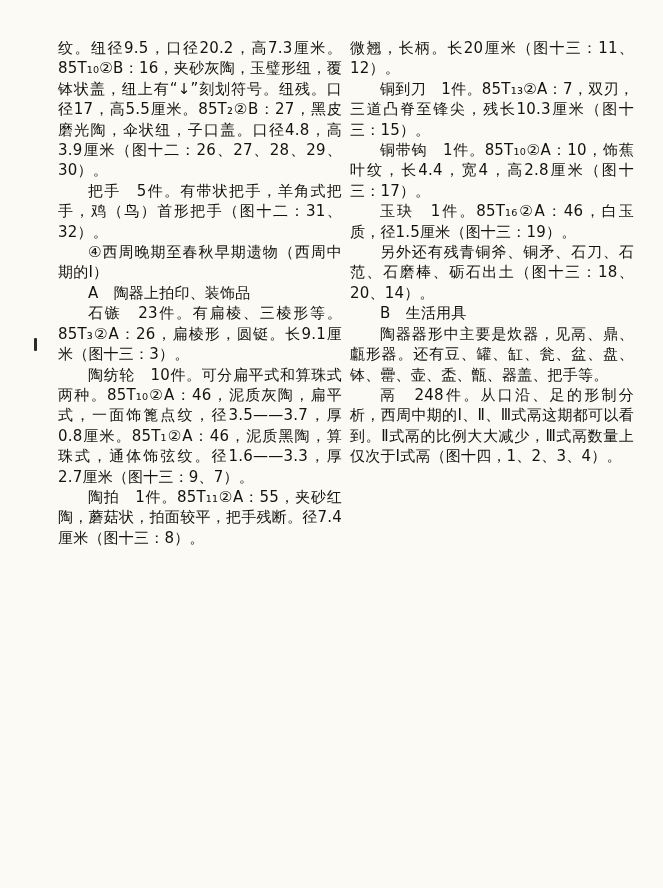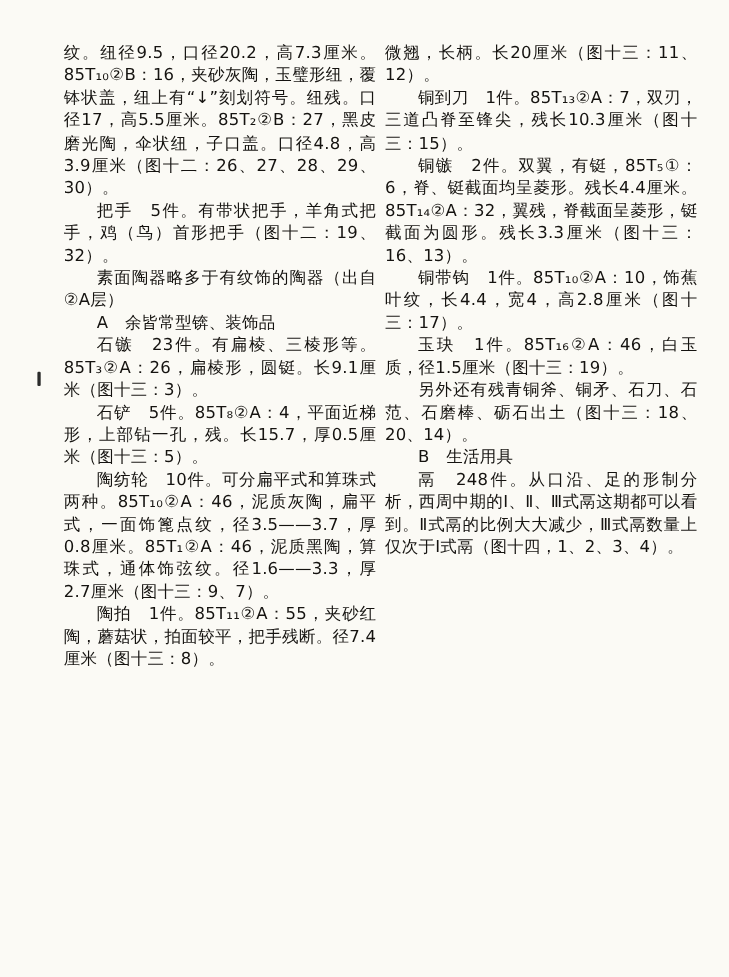--- a/index.html
+++ b/index.html
@@ -40,36 +40,35 @@
 <body>
 
 <div class="page">
 
   <div class="scan-artifact"></div>
 
   <div class="columns">
 
     <div class="col">
       <p class="para">纹。纽径9.5，口径20.2，高7.3厘米。85T₁₀②B：16，夹砂灰陶，玉璧形纽，覆钵状盖，纽上有“↓”刻划符号。纽残。口径17，高5.5厘米。85T₂②B：27，黑皮磨光陶，伞状纽，子口盖。口径4.8，高3.9厘米（图十二：26、27、28、29、30）。</p>
-      <p class="para indent">把手　5件。有带状把手，羊角式把手，鸡（鸟）首形把手（图十二：19、32）。</p>
-      <p class="para indent">素面陶器略多于有纹饰的陶器（出自②A层）</p>
-      <p class="para indent">A　余皆常型锛、装饰品</p>
+      <p class="para indent">把手　5件。有带状把手，羊角式把手，鸡（鸟）首形把手（图十二：31、32）。</p>
+      <p class="para indent">④西周晚期至春秋早期遗物（西周中期的Ⅰ）</p>
+      <p class="para indent">A　陶器上拍印、装饰品</p>
       <p class="para indent">石镞　23件。有扁棱、三棱形等。85T₃②A：26，扁棱形，圆铤。长9.1厘米（图十三：3）。</p>
-      <p class="para indent">石铲　5件。85T₈②A：4，平面近梯形，上部钻一孔，残。长15.7，厚0.5厘米（图十三：5）。</p>
       <p class="para indent">陶纺轮　10件。可分扁平式和算珠式两种。85T₁₀②A：46，泥质灰陶，扁平式，一面饰篦点纹，径3.5——3.7，厚0.8厘米。85T₁②A：46，泥质黑陶，算珠式，通体饰弦纹。径1.6——3.3，厚2.7厘米（图十三：9、7）。</p>
       <p class="para indent">陶拍　1件。85T₁₁②A：55，夹砂红陶，蘑菇状，拍面较平，把手残断。径7.4厘米（图十三：8）。</p>
 
     </div>
 
     <div class="col">
       <p class="para">微翘，长柄。长20厘米（图十三：11、12）。</p>
       <p class="para indent">铜到刀　1件。85T₁₃②A：7，双刃，三道凸脊至锋尖，残长10.3厘米（图十三：15）。</p>
-      <p class="para indent">铜镞　2件。双翼，有铤，85T₅①：6，脊、铤截面均呈菱形。残长4.4厘米。85T₁₄②A：32，翼残，脊截面呈菱形，铤截面为圆形。残长3.3厘米（图十三：16、13）。</p>
       <p class="para indent">铜带钩　1件。85T₁₀②A：10，饰蕉叶纹，长4.4，宽4，高2.8厘米（图十三：17）。</p>
       <p class="para indent">玉玦　1件。85T₁₆②A：46，白玉质，径1.5厘米（图十三：19）。</p>
       <p class="para indent">另外还有残青铜斧、铜矛、石刀、石范、石磨棒、砺石出土（图十三：18、20、14）。</p>
       <p class="para indent">B　生活用具</p>
+      <p class="para indent">陶器器形中主要是炊器，见鬲、鼎、甗形器。还有豆、罐、缸、瓮、盆、盘、钵、罍、壶、盉、甑、器盖、把手等。</p>
       <p class="para indent">鬲　248件。从口沿、足的形制分析，西周中期的Ⅰ、Ⅱ、Ⅲ式鬲这期都可以看到。Ⅱ式鬲的比例大大减少，Ⅲ式鬲数量上仅次于Ⅰ式鬲（图十四，1、2、3、4）。</p>
 
     </div>
 
   </div>
 </div>
 
 </body></html>

